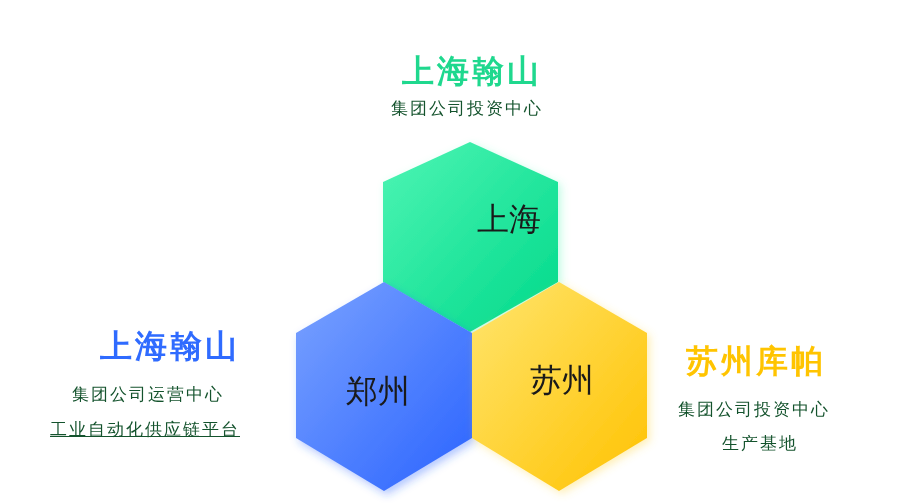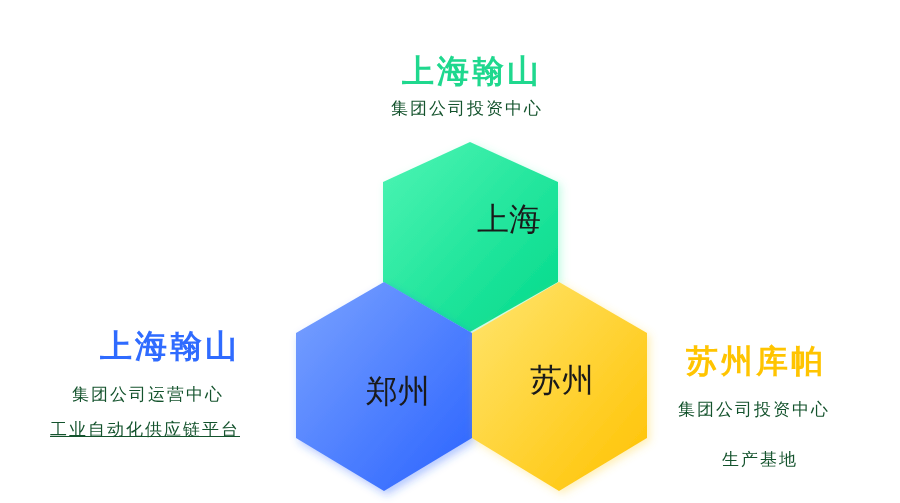--- a/index.html
+++ b/index.html
@@ -36,25 +36,25 @@
     <filter id="shY" x="-20%" y="-20%" width="140%" height="140%">
       <feDropShadow dx="3" dy="3" stdDeviation="4" flood-color="#ffd84a" flood-opacity="0.4"></feDropShadow>
     </filter>
   </defs>
   <polygon filter="url(#shG)" fill="url(#gGreen)" points="470,142 558,182 558,282 470,332 383,282 383,182"></polygon>
   <polygon filter="url(#shB)" fill="url(#gBlue)" points="384,282 472,333 472,438 384,491 296,438 296,333"></polygon>
   <polygon filter="url(#shY)" fill="url(#gYellow)" points="559,282 647,333 647,438 559,491 472,438 472,333"></polygon>
 </svg>
 
 <div class="hex-label" style="left:472px; top:220px;margin-left:37px;">上海</div>
-<div class="hex-label" style="left:378px; top:392px;margin-left:20px;">郑州</div>
+<div class="hex-label" style="left:378px; top:392px;">郑州</div>
 <div class="hex-label" style="left:562px; top:381px;">苏州</div>
 
 <div class="title" style="left:402px; top:50px; color:#1fd88e;text-align:right;">上海翰山</div>
 <div class="sub" style="left:391px; top:97px;">集团公司投资中心</div>
 
 <div class="title" style="left:100px; top:325px; color:#2f6bff;">上海翰山</div>
 <div class="sub" style="left:72px; top:383px;">集团公司运营中心</div>
 <div class="sub" style="left:50px; top:418px;text-decoration:underline;">工业自动化供应链平台</div>
 
 <div class="title" style="left:686px; top:340px; color:#ffc400;">苏州库帕</div>
 <div class="sub" style="left:678px; top:398px;">集团公司投资中心</div>
-<div class="sub" style="left:722px; top:432px;margin-top:16px;">生产基地</div>
+<div class="sub" style="left:722px; top:432px;">生产基地</div>
 
 </body></html>

